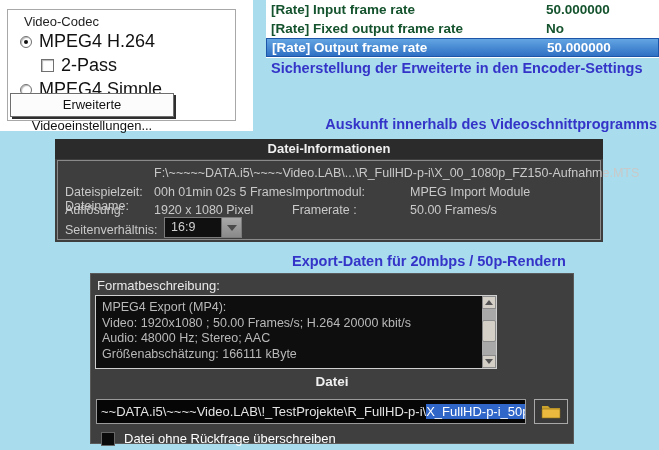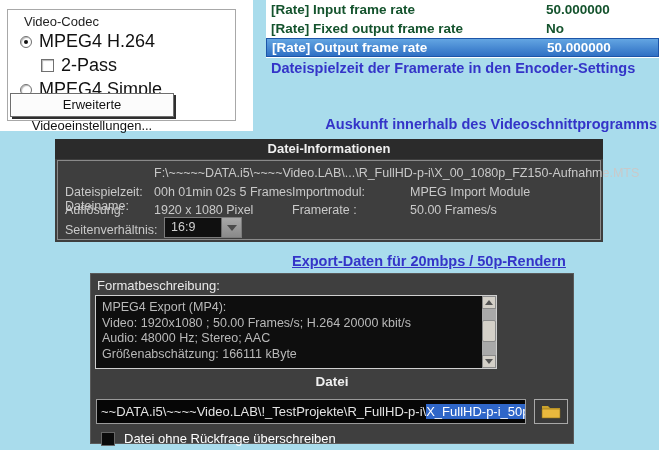--- a/index.html
+++ b/index.html
@@ -21,21 +21,21 @@
   .rate-table { position:absolute; left:266px; top:0; width:393px; height:58px; background:#ffffff; }
   .rate-row { display:flex; height:19px; align-items:center; font-size:13.5px; font-weight:bold; color:#14532d; }
   .rate-row .rl { padding-left:5px; }
   .rate-row .rv { position:absolute; left:280px; }
   .rate-row { position:relative; }
   .rate-row.selected { background:linear-gradient(#63a5e2,#2f70c4); color:#ffffff; border:1px solid #1d55a8; }
   .rate-caption { position:absolute; left:271px; top:60px; font-size:14.5px; font-weight:bold; color:#3434c8; }
 
   
   .heading1 { position:absolute; right:2px; top:116px; font-size:14.5px; font-weight:bold; color:#3434c8; }
-  .heading2 { position:absolute; left:292px; top:253px; font-size:14.5px; font-weight:bold; color:#3434c8;text-decoration:underline; }
+  .heading2 { position:absolute; left:292px; top:253px; font-size:14.5px; font-weight:bold; color:#3434c8; }
 
   
   .info-panel { position:absolute; left:55px; top:139px; width:548px; height:103px; background:#3e3e3e; }
   .panel-header { height:20px; background:#2b2b2b; color:#efefef; font-size:13px; font-weight:bold; text-align:center; line-height:20px; }
   .info-content { position:absolute; left:2px; right:2px; top:21px; bottom:2px; border:1px solid #8a8a8a; background:#3e3e3e; font-size:12.5px; color:#c9c9c9; }
   .if-cell { position:absolute; white-space:nowrap; }
 
   .dropdown { position:absolute; left:106px; top:56px; width:78px; height:21px; background:#101010; border:1px solid #7c7c7c; display:flex; }
   .dd-value { flex:1; color:#d0d0d0; font-size:12.5px; line-height:19px; padding-left:6px; }
   .dd-btn { width:20px; background:linear-gradient(#a8a8a8,#8a8a8a); border-left:1px solid #6a6a6a; display:flex; align-items:center; justify-content:center; }
@@ -92,21 +92,21 @@
     </div>
     <div class="rate-row">
       <span class="rl">[Rate] Fixed output frame rate</span>
       <span class="rv">No</span>
     </div>
     <div class="rate-row selected">
       <span class="rl">[Rate] Output frame rate</span>
       <span class="rv">50.000000</span>
     </div>
   </div>
-  <div class="rate-caption">Dateispielzeit der Framerate in den Encoder-Settings</div>
+  <div class="rate-caption">Sicherstellung der Erweiterte in den Encoder-Settings</div>
 
   <div class="heading1">Auskunft innerhalb des Videoschnittprogramms</div>
 
   <div class="info-panel">
     <div class="panel-header">Datei-Informationen</div>
     <div class="info-content">
       <span class="if-cell" style="left:7px; top:14px;margin-top:24px;">Dateiname:</span>
       <span class="if-cell" style="left:96px; top:5px;">F:\~~~~~DATA.i5\~~~~Video.LAB\...\R_FullHD-p-i\X_00_1080p_FZ150-Aufnahme.MTS</span>
       <span class="if-cell" style="left:7px; top:24px;">Dateispielzeit:</span>
       <span class="if-cell" style="left:96px; top:24px;">00h 01min 02s 5 Frames</span>

